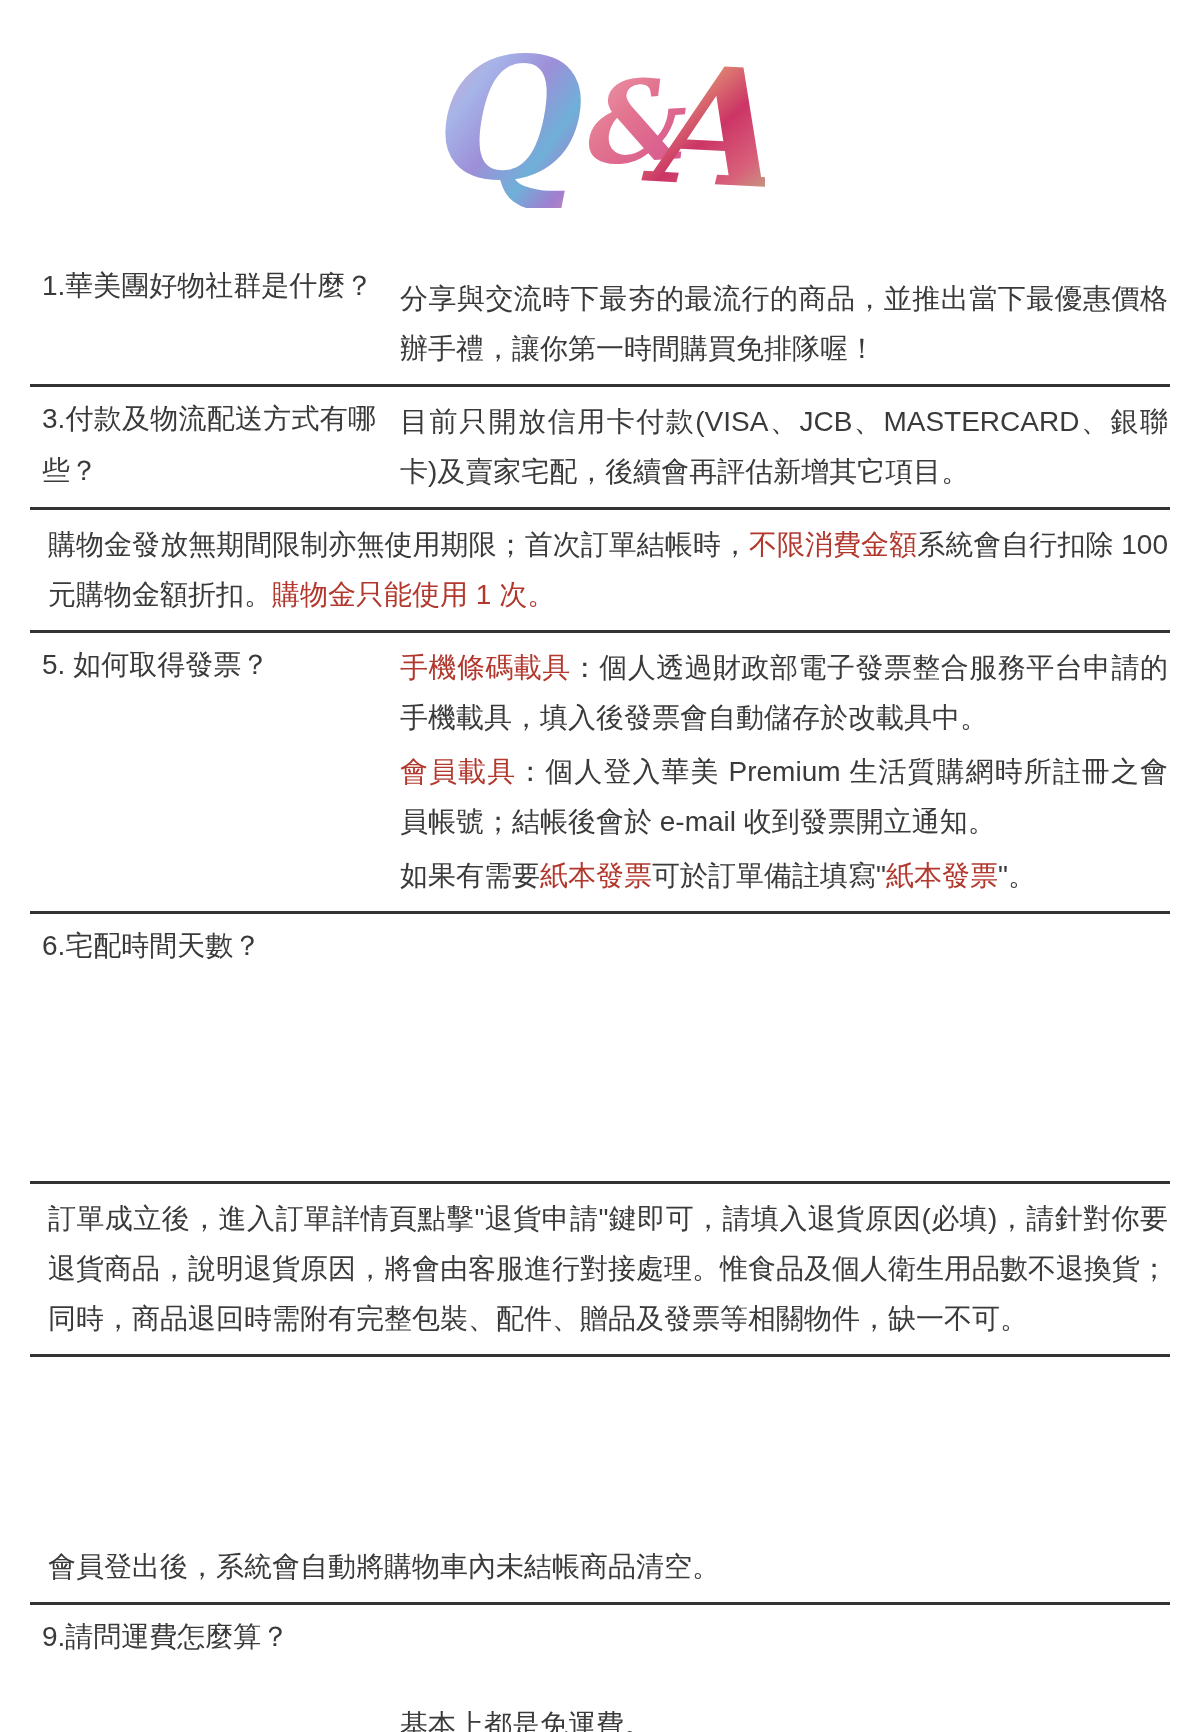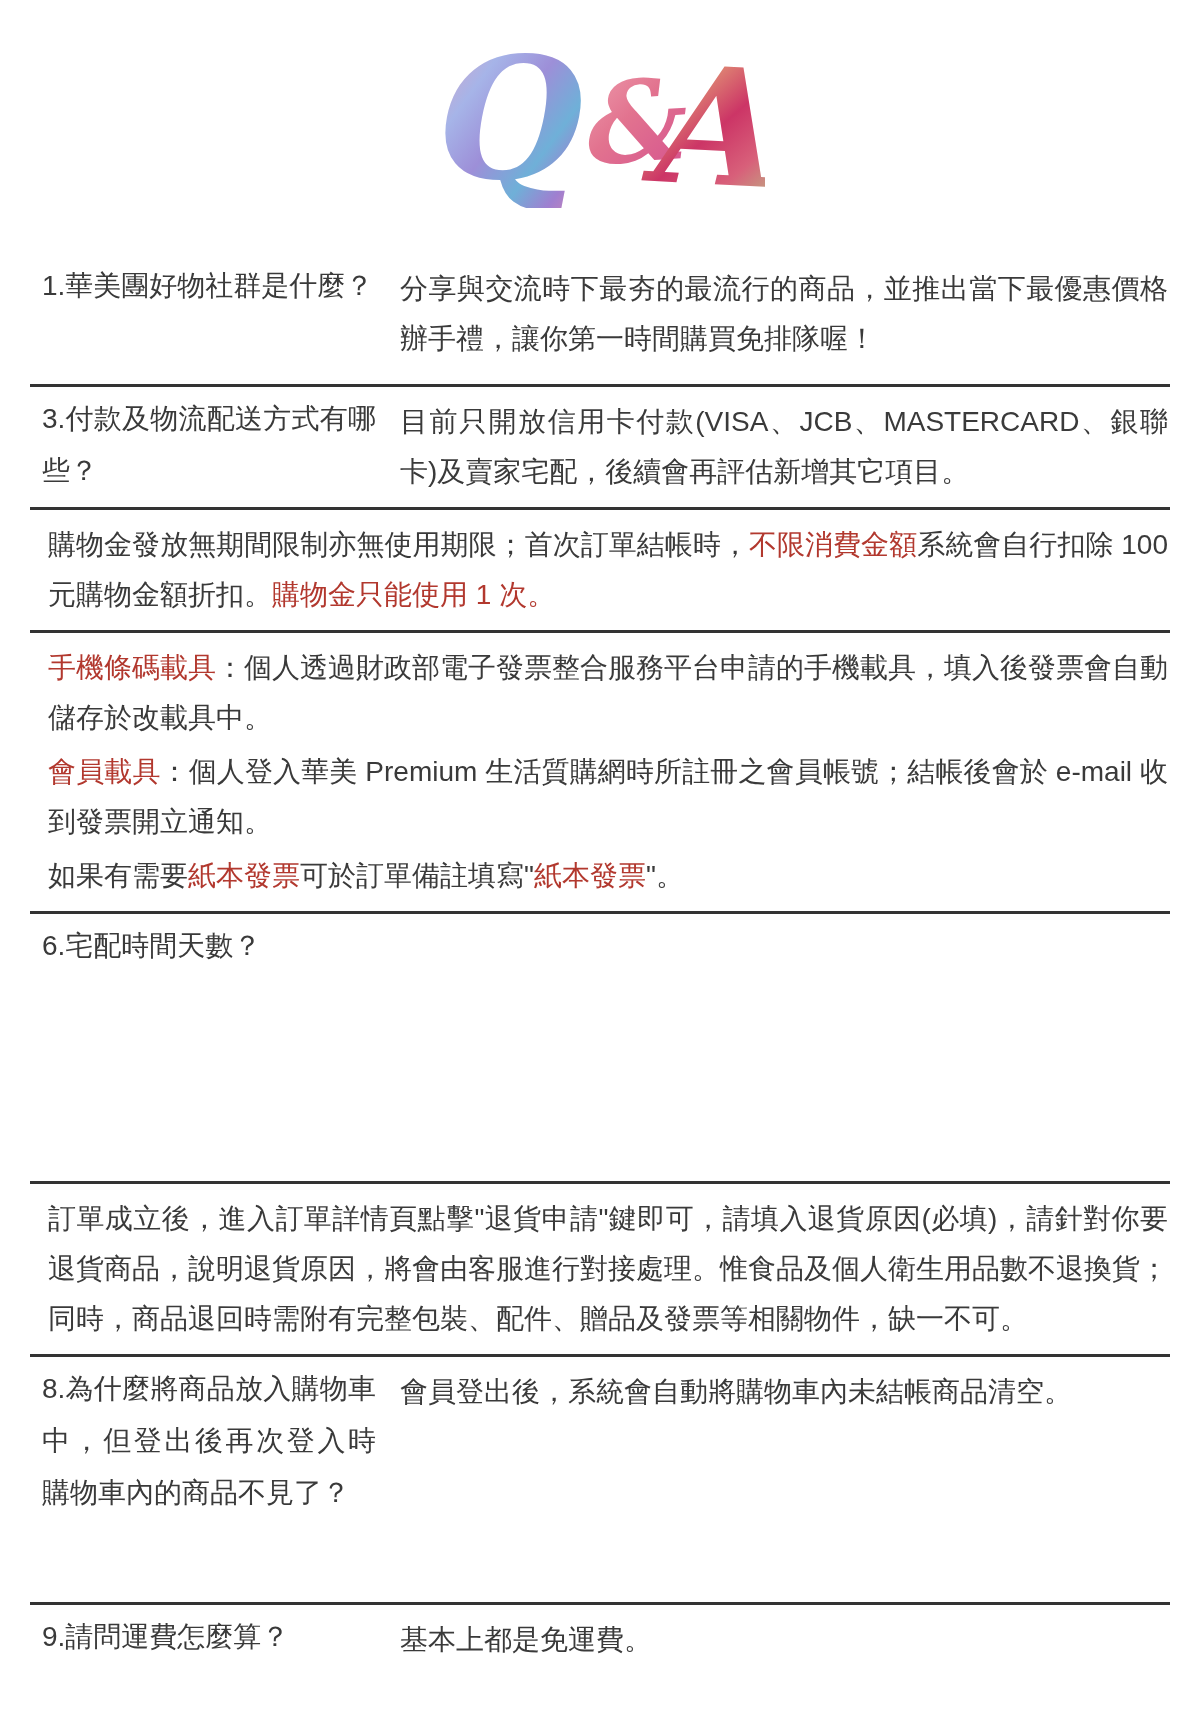--- a/index.html
+++ b/index.html
@@ -53,21 +53,21 @@
     line-height: 52px;
     text-align: justify;
     text-justify: inter-character;
   }
   .acell {
     flex: 1;
     box-sizing: border-box;
     padding: 8px 2px 8px 18px;
     display: flex;
     flex-direction: column;
-    justify-content: flex-start;
+    justify-content: flex-end;
   }
   .acell p {
     margin: 2px 0;
     font-size: 28px;
     line-height: 50px;
     text-align: justify;
     text-justify: inter-character;
   }
   .red { color: #b2382e; }
   svg text {
@@ -125,40 +125,40 @@
       <div class="acell">
         <p><span>目前只開放信用卡付款(VISA、JCB、MASTERCARD、銀聯卡)及賣家宅配，後續會再評估新增其它項目。</span></p>
       </div>
     </div>
     <div class="row">
       <div class="acell">
         <p><span>購物金發放無期間限制亦無使用期限；首次訂單結帳時，</span><span class="red">不限消費金額</span><span>系統會自行扣除 100 元購物金額折扣。</span><span class="red">購物金只能使用 1 次。</span></p>
       </div>
     </div>
     <div class="row">
+      <div class="qcell">
+        <div class="qtext">5. 如何取得發票？</div>
+      </div>
       <div class="acell">
         <p><span class="red">手機條碼載具</span><span>：個人透過財政部電子發票整合服務平台申請的手機載具，填入後發票會自動儲存於改載具中。</span></p>
         <p><span class="red">會員載具</span><span>：個人登入華美 Premium 生活質購網時所註冊之會員帳號；結帳後會於 e-mail 收到發票開立通知。</span></p>
         <p><span>如果有需要</span><span class="red">紙本發票</span><span>可於訂單備註填寫"</span><span class="red">紙本發票</span><span>"。</span></p>
       </div>
     </div>
     <div class="row">
       <div class="qcell">
         <div class="qtext">6.宅配時間天數？</div>
       </div>
     </div>
     <div class="row">
       <div class="acell">
         <p><span>訂單成立後，進入訂單詳情頁點擊"退貨申請"鍵即可，請填入退貨原因(必填)，請針對你要退貨商品，說明退貨原因，將會由客服進行對接處理。惟食品及個人衛生用品數不退換貨；同時，商品退回時需附有完整包裝、配件、贈品及發票等相關物件，缺一不可。</span></p>
       </div>
     </div>
     <div class="row">
-      <div class="qcell">
-        <div class="qtext">8.為什麼將商品放入購物車中，但登出後再次登入時購物車內的商品不見了？</div>
-      </div>
       <div class="acell">
         <p><span>會員登出後，系統會自動將購物車內未結帳商品清空。</span></p>
       </div>
     </div>
     <div class="row">
       <div class="qcell">
         <div class="qtext">9.請問運費怎麼算？</div>
       </div>
       <div class="acell">
         <p><span>基本上都是免運費。</span></p>

